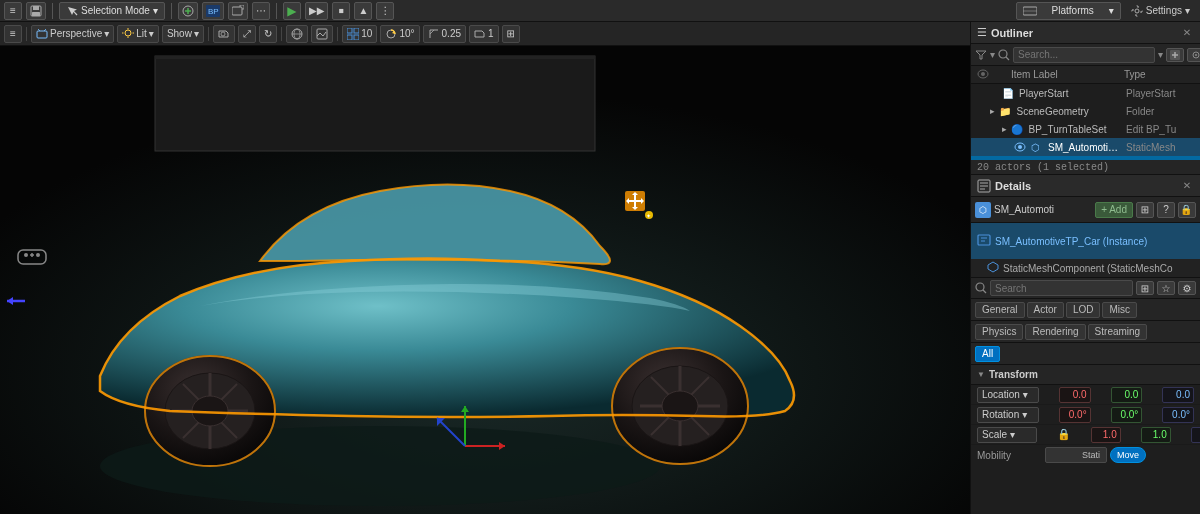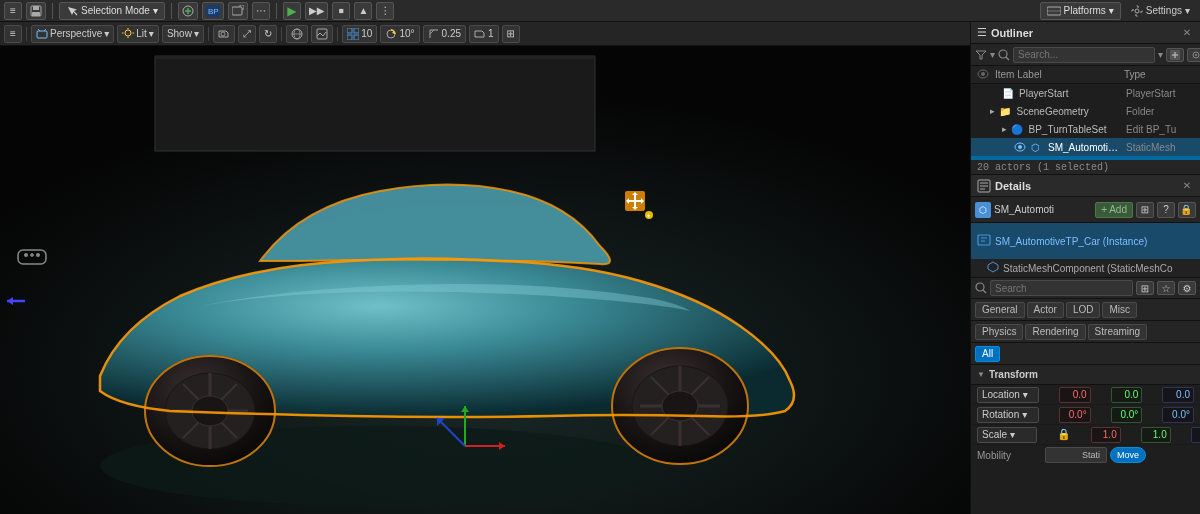--- a/index.html
+++ b/index.html
@@ -51,21 +51,21 @@
       padding: 0 6px;
       height: 18px;
       cursor: pointer;
       font-size: 10px;
       color: #ddd;
     }
     .play-btn { color: #4caf50; font-size: 12px; }
     .platforms-btn {
       display: flex;
       align-items: center;
-      gap: 3px;
+      gap: 15px;
       background: #3a3a3a;
       border: 1px solid #555;
       border-radius: 2px;
       padding: 0 6px;
       height: 18px;
       cursor: pointer;
       font-size: 10px;
       color: #ddd;
       margin-left: auto;
     }
@@ -204,21 +204,21 @@
     }
     .outliner-col-header {
       height: 18px;
       background: #222;
       display: flex;
       align-items: center;
       padding: 0 6px;
       border-bottom: 1px solid #111;
       font-size: 10px;
       color: #999;
-      gap: 4px;
+      gap: 20px;
     }
     .col-item-label { flex: 1; }
     .col-type { width: 70px; text-align: left; }
 
     .outliner-items {
       max-height: 100px;
       overflow: hidden;
     }
     .outliner-item {
       height: 18px;

